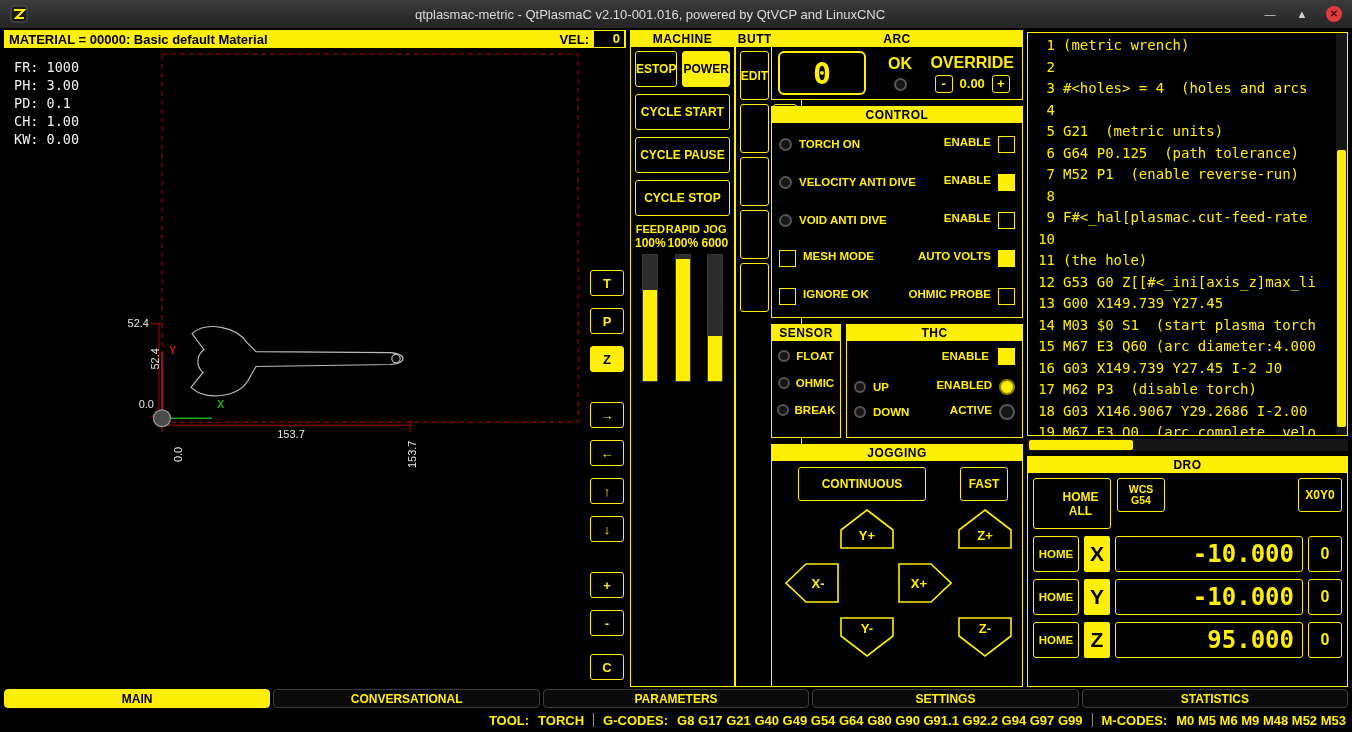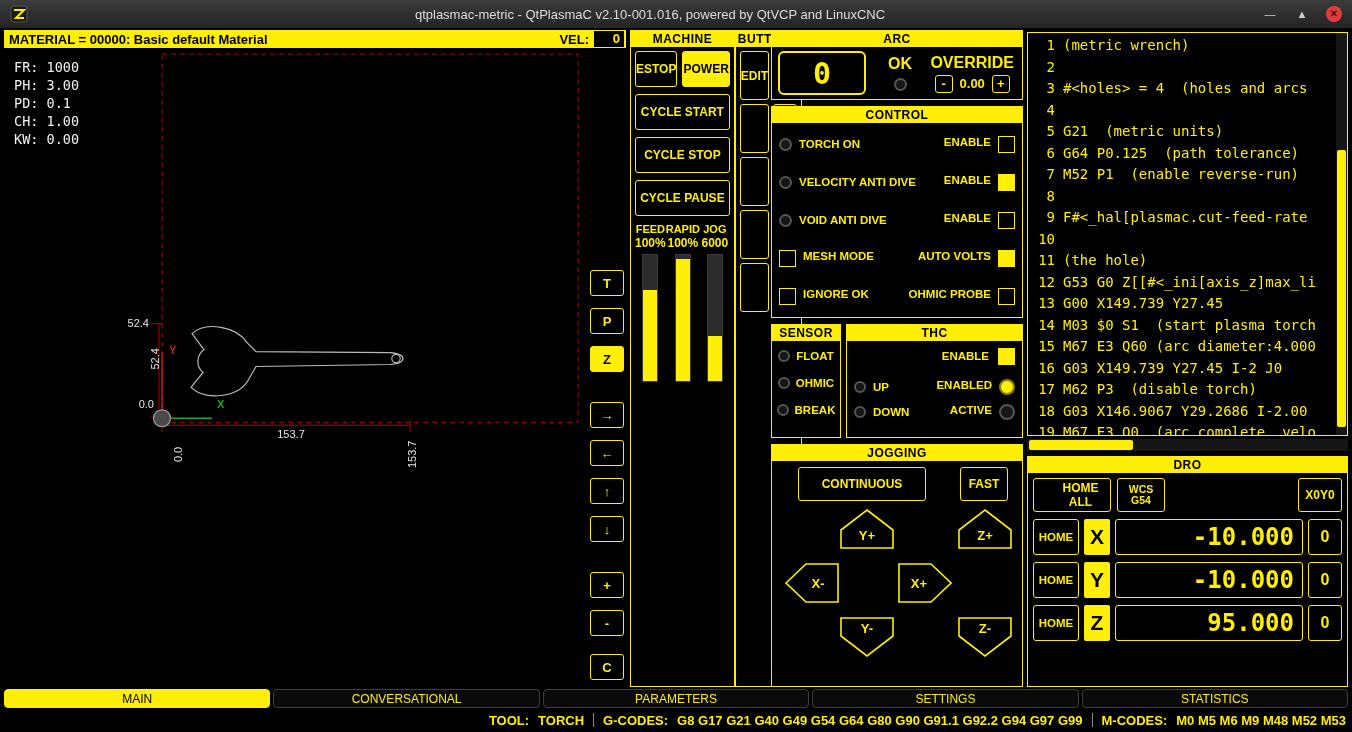--- a/index.html
+++ b/index.html
@@ -125,37 +125,37 @@
   .ln { width:24px; text-align:right; color:var(--accent); margin-right:8px; flex:none; }
   .code { color:var(--accent); }
   .vscroll { width:11px; background:#161616; position:relative; flex:none; }
   .vscroll .thumb { position:absolute; left:1px; right:1px; top:29%; height:69%; background:var(--accent); border-radius:2px; }
   .hscroll { height:12px; background:#161616; margin-top:3px; position:relative; flex:none; }
   .hscroll .thumb { position:absolute; top:1px; bottom:1px; left:2px; width:104px; background:var(--accent); border-radius:2px; }
 
   .dro-panel { margin-top:5px; flex:1; }
   .dro-body { padding:5px; display:flex; flex-direction:column; gap:7px; }
   .dro-toprow { display:flex; gap:6px; }
-  .qbtn.homeall { width:78px; height:34px;padding-left:17px; }
+  .qbtn.homeall { width:78px; height:51px;padding-left:17px; }
   .qbtn.wcs { width:48px; height:34px; flex-direction:column; font-size:10.5px; line-height:11px; }
   .dro-top-spacer { flex:1; }
   .qbtn.x0y0 { width:44px; height:34px; }
   .dro-row { display:flex; gap:5px; height:36px; }
   .qbtn.home { width:46px; font-size:11.5px; }
   .axis-cell { width:26px; background:var(--accent); color:#000; font-size:21px; font-weight:bold;
                display:flex; align-items:center; justify-content:center; border-radius:2px; }
   .dro-value { flex:1; border:1px solid var(--accent); border-radius:3px; color:var(--accent);
                font-family:"DejaVu Sans Mono",monospace; font-size:24px; font-weight:bold;
                display:flex; align-items:center; justify-content:flex-end; padding-right:8px; }
   .qbtn.zero { width:34px; font-size:16px; }
 
   
   .tabbar { display:flex; gap:3px; padding:2px 4px 0; height:21px; }
   .tab { flex:1; border:1px solid #3d3d3d; border-radius:4px; background:#0a0a0a; color:var(--accent);
-         font-size:12px; font-weight:normal; }
+         font-size:12px; font-weight:bold; }
   .tab.active { background:var(--accent); color:#000; border-color:var(--accent); }
   .statusbar { height:24px; display:flex; align-items:center; justify-content:flex-end; gap:9px;
                padding:0 6px; color:var(--accent); font-size:13px; font-weight:bold; }
   .sb-sep { width:1px; height:14px; background:#8a8a8a; }
 </style>
 </head>
 <body>
 
 <div class="titlebar">
   <span class="tb-icon">
@@ -235,22 +235,22 @@
 
   <div class="machine-col">
     <div class="panel">
       <div class="panel-header">MACHINE</div>
       <div class="machine-body">
         <div class="btn-row">
           <button class="qbtn">ESTOP</button>
           <button class="qbtn active">POWER</button>
         </div>
         <button class="qbtn wide">CYCLE START</button>
+        <button class="qbtn wide">CYCLE PAUSE</button>
         <button class="qbtn wide">CYCLE STOP</button>
-        <button class="qbtn wide">CYCLE PAUSE</button>
         <div class="sliders">
             <div class="slider-col">
               <div class="sl-label">FEED</div>
               <div class="sl-value">100%</div>
               <div class="sl-track">
                 <div class="sl-fill" style="height: 72%;"></div>
               </div>
             </div>
             <div class="slider-col">
               <div class="sl-label">RAPID</div>

